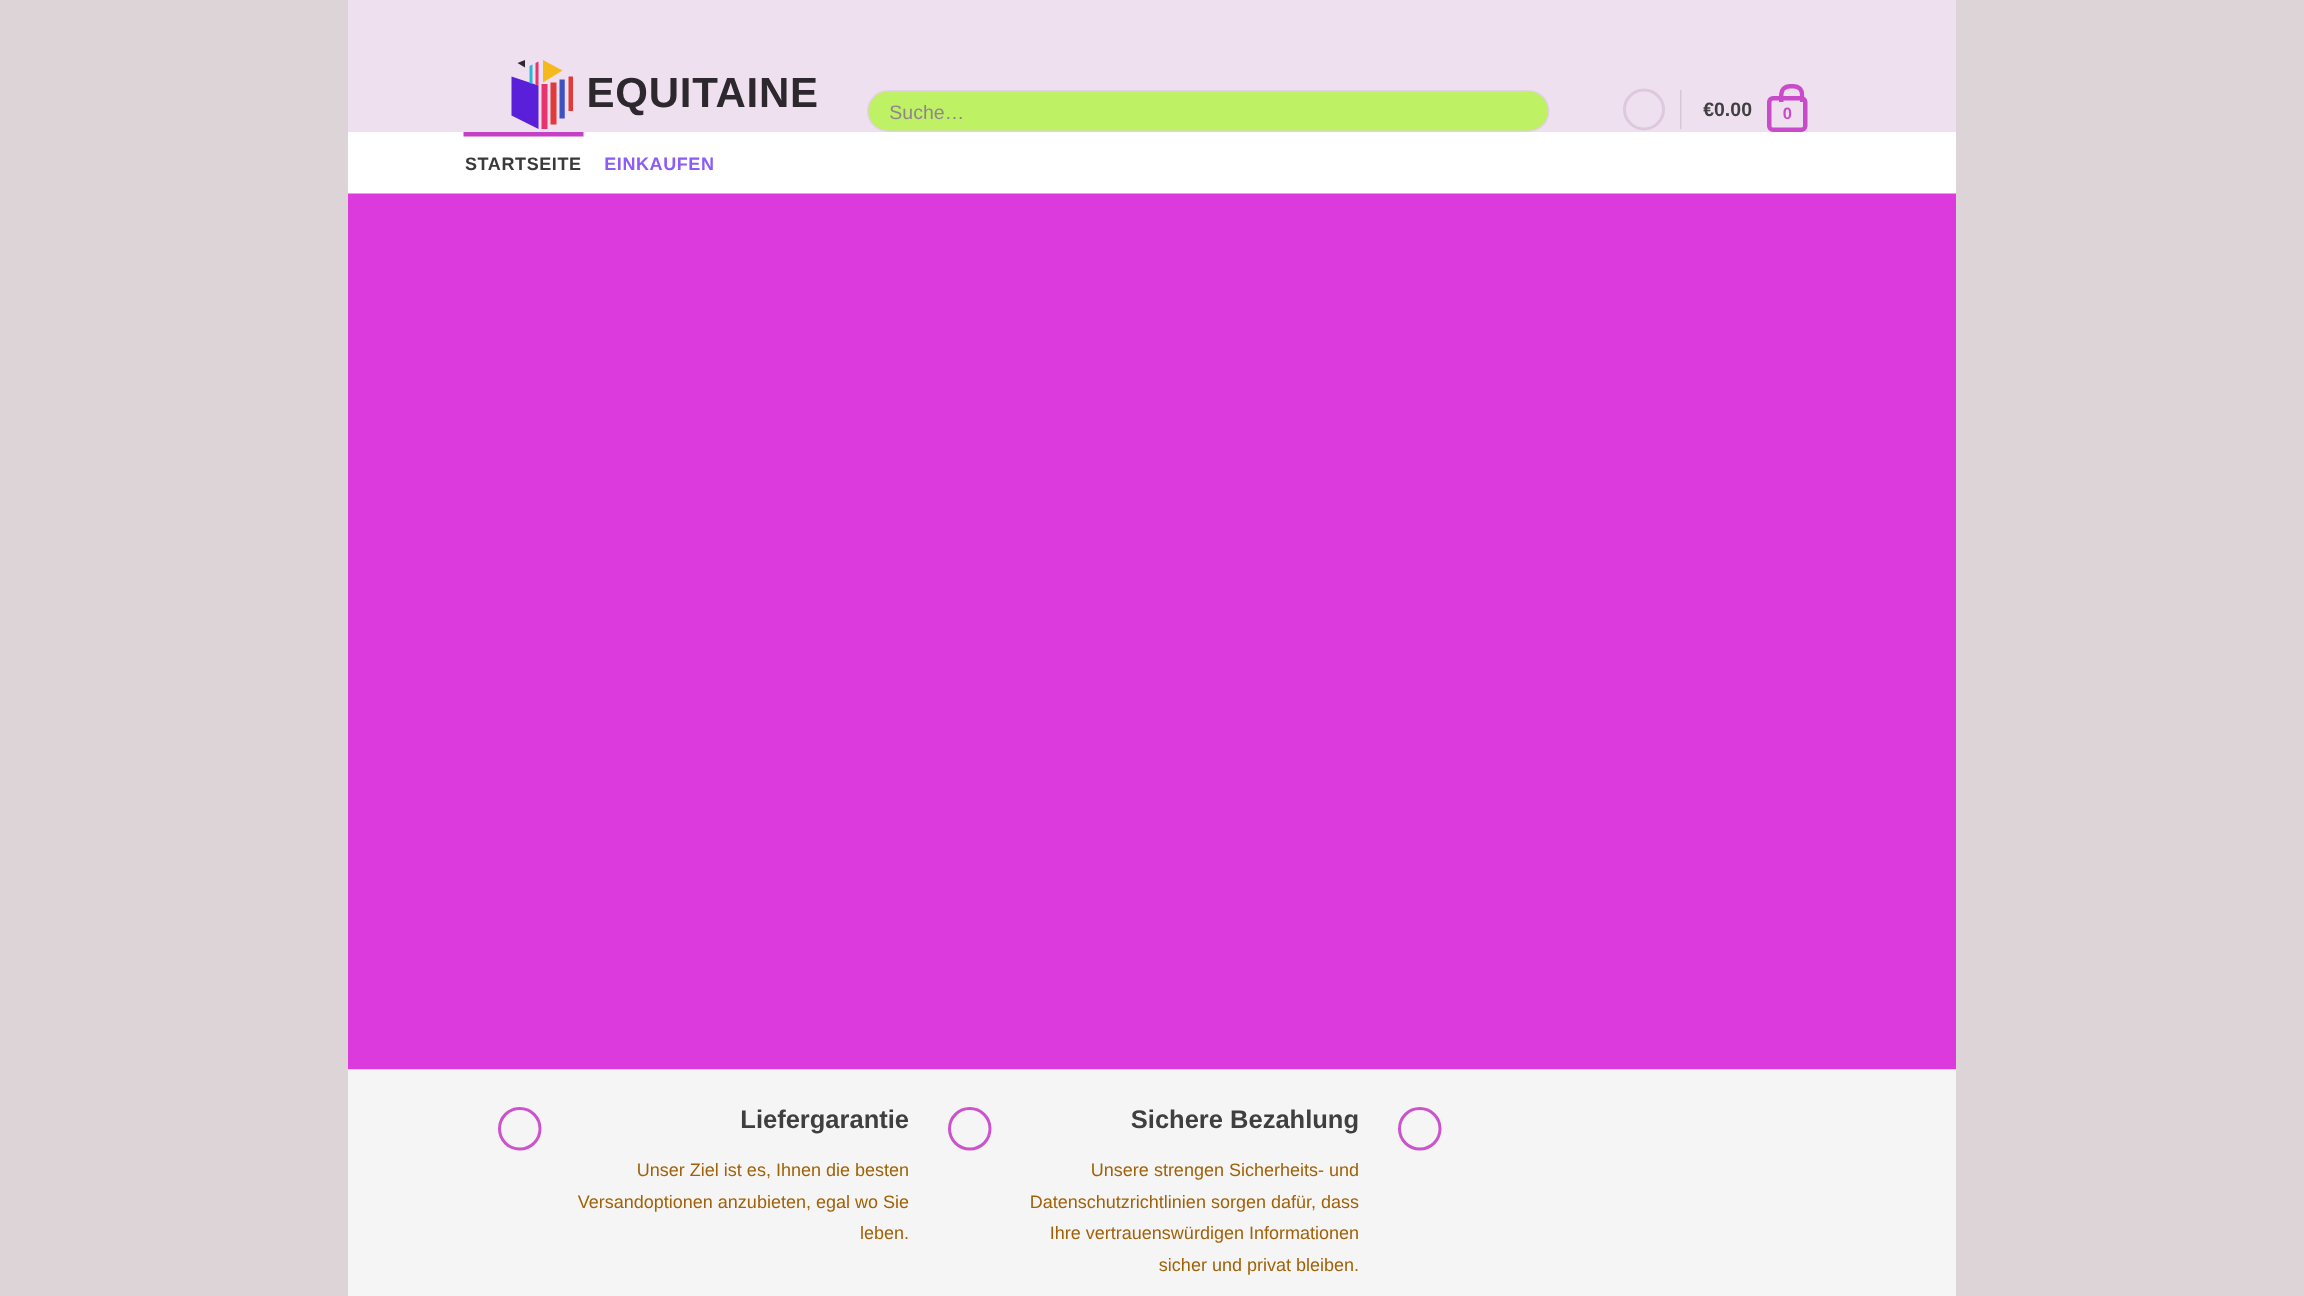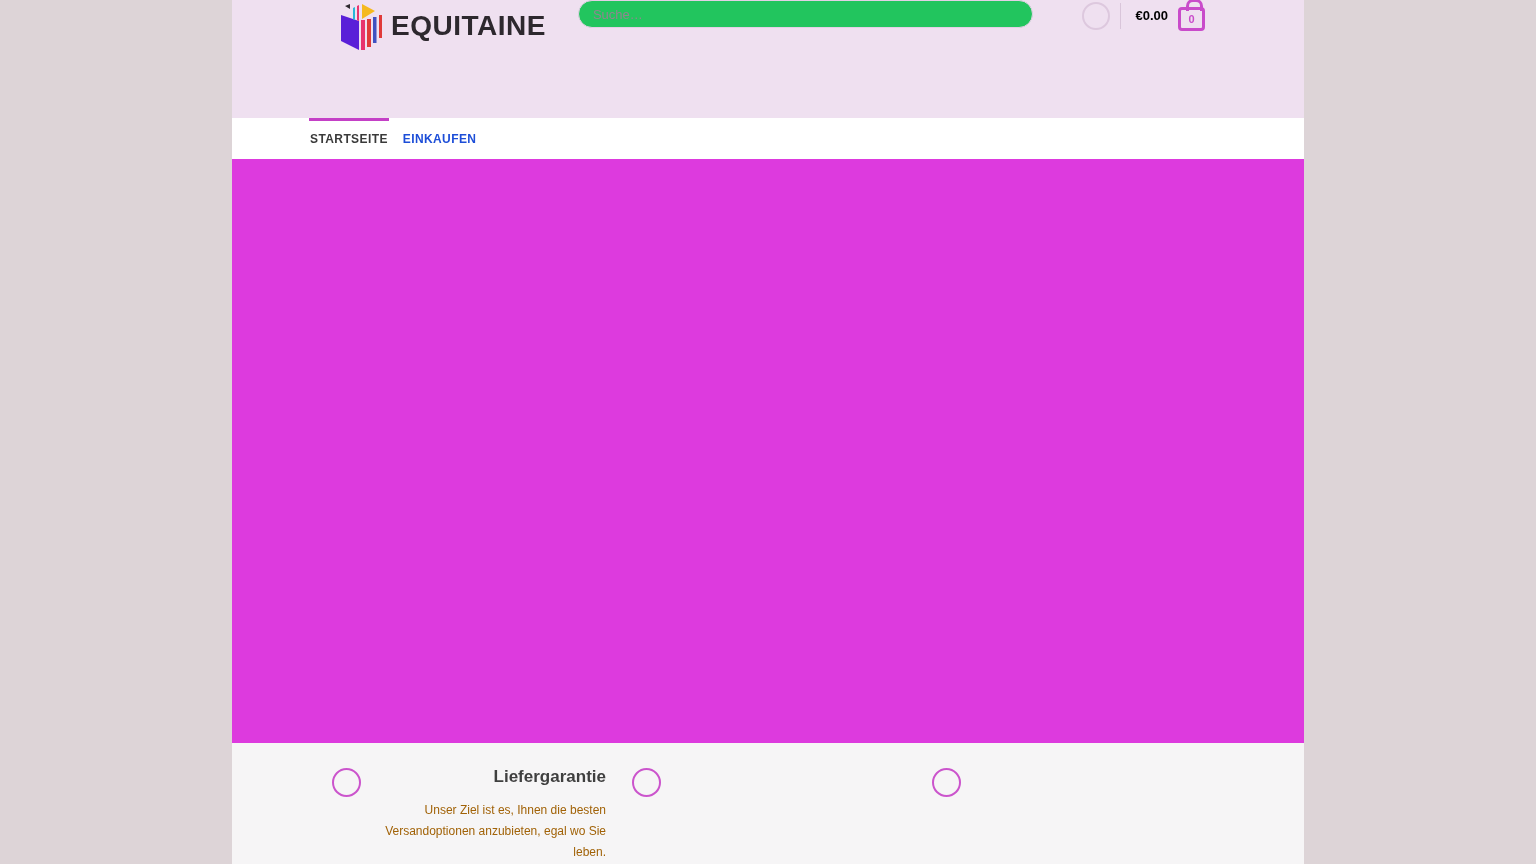--- a/index.html
+++ b/index.html
@@ -11,24 +11,24 @@
   }
   .page {
     width: 1072px;
     margin: 0 auto;
     min-height: 864px;
     background: #ffffff;
   }
 
   
   .site-header {
-    height: 118px;
+    height: 88px;
     background: #efe0f0;
     display: flex;
-    align-items: flex-start;
+    align-items: flex-end;
   }
   .brand {
     margin-left: 106px;
     display: flex;
     align-items: center;
     cursor: pointer;
     text-decoration: none;
   }
   .brand-icon { width: 46px; height: 52px; margin-right: 7px; }
   .brand-text {
@@ -36,21 +36,21 @@
     font-weight: 800;
     letter-spacing: 0.5px;
     color: #2d282e;
   }
   .search-wrap { margin-left: 32px; }
   .search-input {
     width: 455px;
     height: 28px;
     border: 1px solid #e3d0e5;
     border-radius: 14px;
-    background: #22c55e;
+    background: #bef264;
     padding: 0 14px;
     font-size: 13px;
     color: #5a515c;
     font-family: "Liberation Sans", "DejaVu Sans", sans-serif;
     outline: none;
   }
   .search-input::placeholder { color: #90858f; opacity: 1; }
   .header-right {
     margin-left: auto;
     margin-right: 99px;
@@ -70,21 +70,21 @@
   }
   .cart-link {
     display: flex;
     align-items: center;
     cursor: pointer;
     text-decoration: none;
   }
   .cart-total {
     font-size: 13px;
     font-weight: bold;
-    color: #000000;
+    color: #404040;
     margin-right: 10px;
   }
   .cart-bag {
     position: relative;
     width: 27px; height: 24px;
     border: 3px solid #c94bca;
     border-radius: 4px;
     margin-top: 7px;
     display: flex;
     align-items: center;
@@ -115,21 +115,21 @@
   }
   .nav-item {
     position: relative;
     display: flex;
     align-items: center;
     padding: 0 1px;
     margin-right: 13px;
     font-size: 12px;
     font-weight: bold;
     letter-spacing: 0.4px;
-    color: #1d4ed8;
+    color: #8b5cf6;
     cursor: pointer;
     text-decoration: none;
   }
   .nav-item.active { color: #3a3a3a; }
   .nav-item.active::before {
     content: "";
     position: absolute;
     top: 0; left: 0; right: 0;
     height: 3px;
     background: #c440c6;
@@ -219,20 +219,24 @@
     <div class="feature">
       <div class="feature-circle"></div>
       <div class="feature-body">
         <div class="feature-title">Liefergarantie</div>
         <div class="feature-text">Unser Ziel ist es, Ihnen die besten Versandoptionen anzubieten, egal wo Sie leben.</div>
       </div>
     </div>
 
     <div class="feature">
       <div class="feature-circle"></div>
+      <div class="feature-body">
+        <div class="feature-title">Sichere Bezahlung</div>
+        <div class="feature-text">Unsere strengen Sicherheits- und Datenschutzrichtlinien sorgen dafür, dass Ihre vertrauenswürdigen Informationen sicher und privat bleiben.</div>
+      </div>
     </div>
 
     <div class="feature">
       <div class="feature-circle"></div>
     </div>
 
   </section>
 </div>
 
 </body></html>

